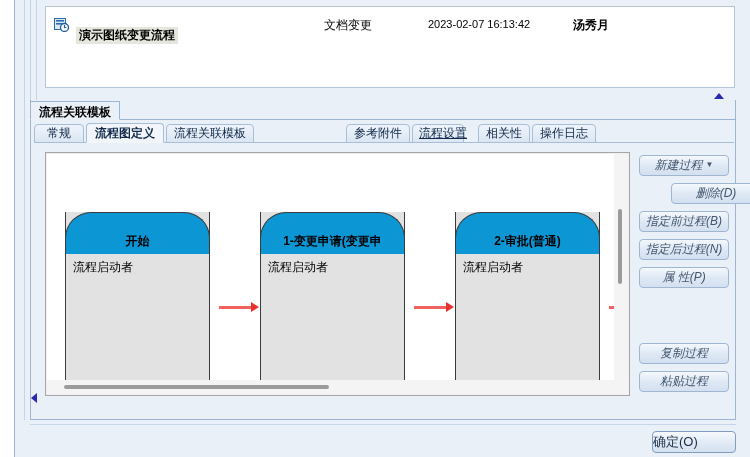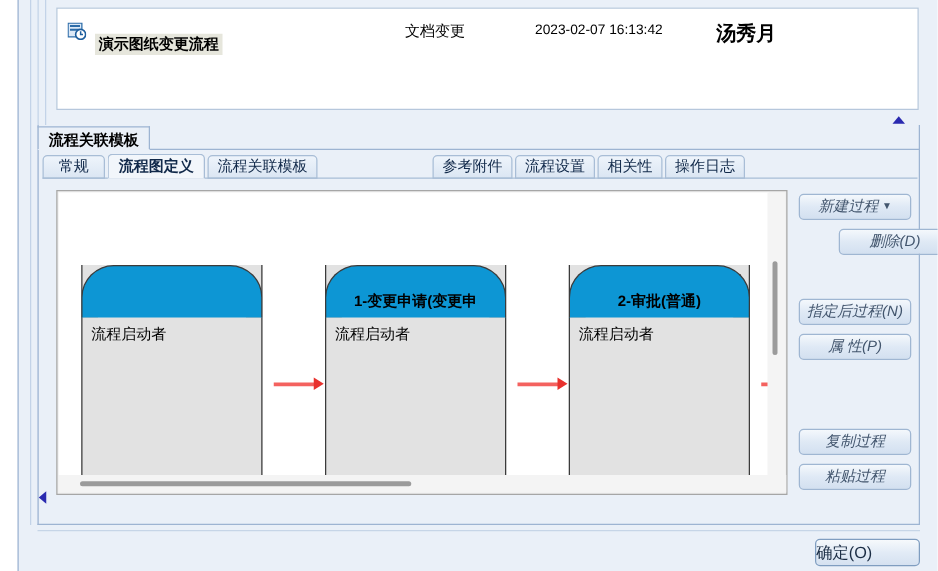--- a/index.html
+++ b/index.html
@@ -92,21 +92,21 @@
     left: 382px;
     top: 4px;
     font-size: 11px;
     font-family: "Liberation Sans", "DejaVu Sans", sans-serif;
     white-space: nowrap;
   }
   .row-user {
     position: absolute;
     left: 527px;
     top: 3px;
-    font-size: 16px;
+    font-size: 12px;
     font-weight: bold;
     white-space: nowrap;
   }
 
   
   .groupbox {
     position: absolute;
     left: 30px;
     top: 100px;
     width: 706px;
@@ -423,32 +423,33 @@
 
   <div class="groupbox"></div>
   <div class="groupbox-topline"></div>
   <div class="groupbox-tab">流程关联模板</div>
 
   <div class="tabstrip">
     <div class="tab" style="left:0px;   width:50px;">常规</div>
     <div class="tab selected" style="left:52px;  width:78px;">流程图定义</div>
     <div class="tab" style="left:132px; width:88px;">流程关联模板</div>
     <div class="tab" style="left:312px; width:64px;">参考附件</div>
-    <div class="tab" style="left:378px; width:64px;">流程设置</div>
+    <div class="tab" style="left:378px; width:52px;text-decoration:underline;">流程设置</div>
     <div class="tab" style="left:444px; width:52px;">相关性</div>
     <div class="tab" style="left:498px; width:64px;">操作日志</div>
   </div>
   <div class="tab-underline"></div>
 
   <div class="canvas-outer">
     <div class="canvas-inner">
 
       <div class="node" style="left:18px; top:58px;">
         <div class="node-body"></div>
         <div class="node-head"></div>
+        <div class="node-title">开始</div>
         <div class="node-actor">流程启动者</div>
       </div>
 
       <div class="arrow" style="left:172px; top:148px;">
         <div class="arrow-line"></div>
         <div class="arrow-head"></div>
       </div>
 
       <div class="node" style="left:213px; top:58px;">
         <div class="node-body"></div>
@@ -483,20 +484,21 @@
     </div>
   </div>
 
   <div class="nav-arrow left"></div>
 
   <div class="btn-col">
     <div class="pbtn" style="top:0px;">
       <span>新建过程</span><span class="caret">▼</span>
     </div>
     <div class="pbtn" style="top:28px;margin-left:32px;">删除(D)</div>
+    <div class="pbtn" style="top:56px;">指定前过程(B)</div>
     <div class="pbtn" style="top:84px;">指定后过程(N)</div>
     <div class="pbtn" style="top:112px;">属  性(P)</div>
     <div class="pbtn" style="top:188px;">复制过程</div>
     <div class="pbtn" style="top:216px;">粘贴过程</div>
   </div>
 
   <div class="footer-sep"></div>
   <div class="ok-btn">确定(O)</div>
 
 </div>

